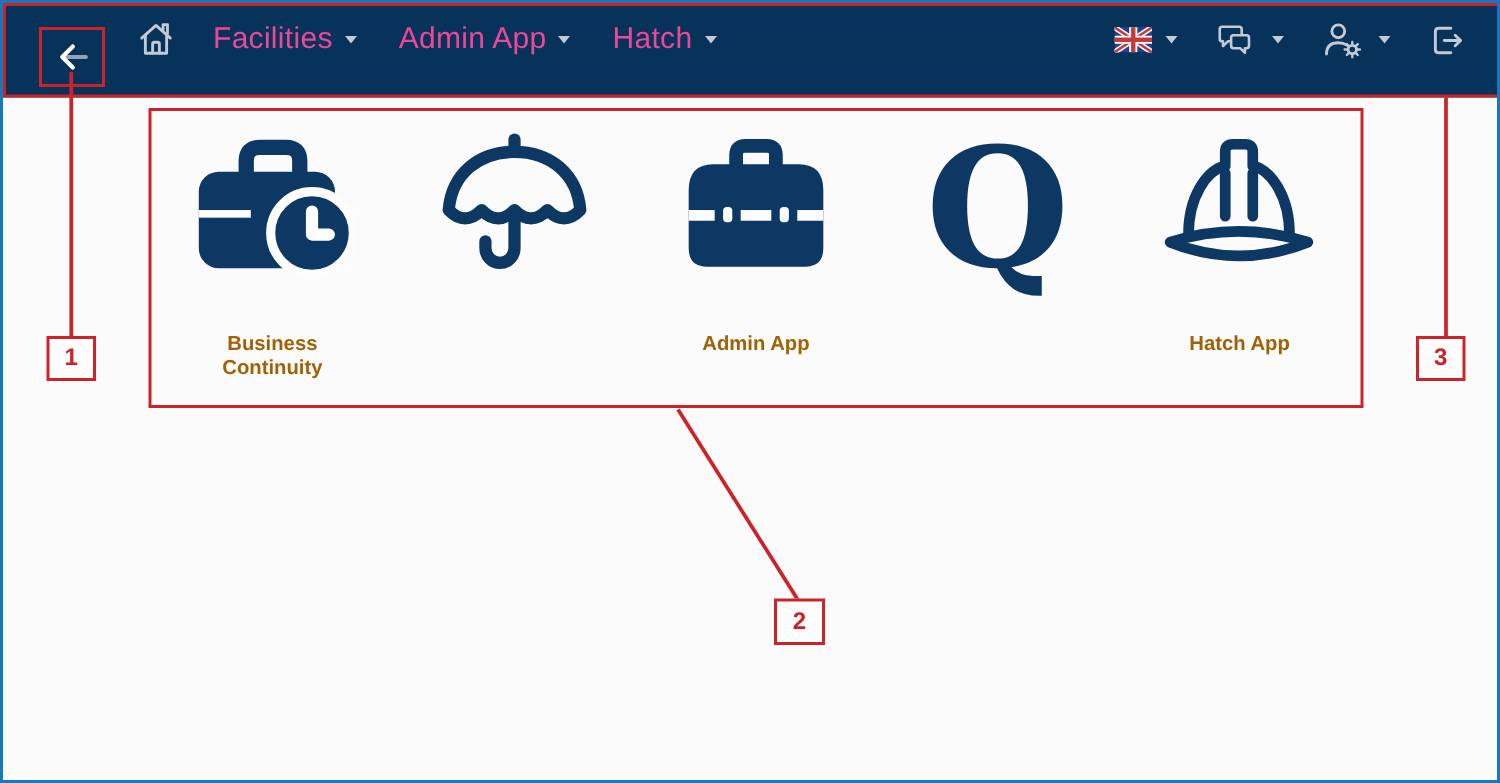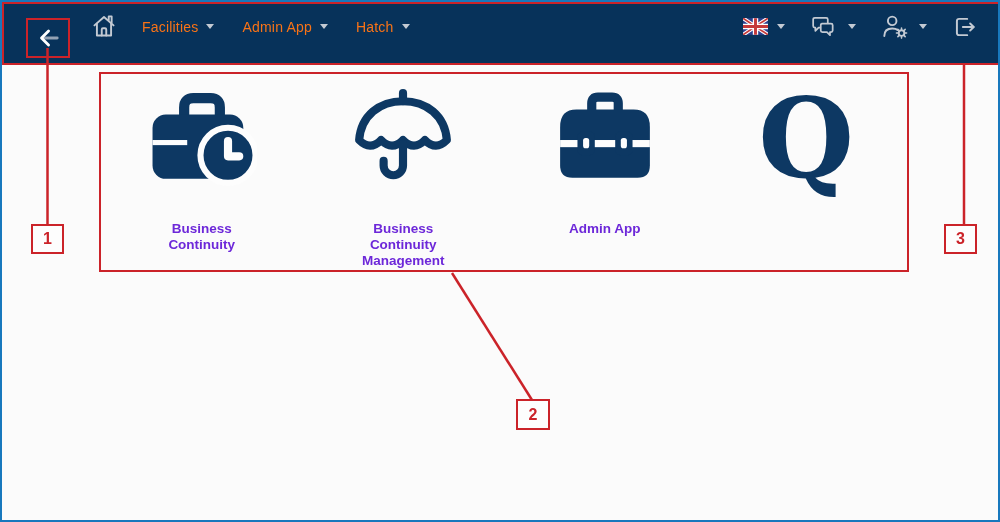--- a/index.html
+++ b/index.html
@@ -23,37 +23,37 @@
   .back-box {
     width:44px; height:40px; border:2px solid #cb2329;
     display:flex; align-items:center; justify-content:center;
     margin-top:14px; align-self:flex-start; margin-left:2px;
   }
   .icon-btn { background:none; border:none; padding:0; cursor:pointer;
     display:flex; align-items:center; justify-content:center; }
   .home-btn { margin-left:20px; }
   .nav-menu { display:flex; align-items:center; margin-left:24px; gap:28px; }
   .menu-item { display:flex; align-items:center; gap:8px; cursor:pointer;
-    color:#f97316; font-size:14px; letter-spacing:.2px; }
+    color:#ec4899; font-size:20px; letter-spacing:.2px; }
   .caret { width:0; height:0; border-left:4.5px solid transparent;
     border-right:4.5px solid transparent; border-top:5px solid #c3cad3; }
   .nav-right { margin-left:auto; display:flex; align-items:center; gap:24px; }
   .nav-right .menu-item { gap:9px; }
   
   .app-panel {
     position:absolute; left:97px; top:70px; width:810px; height:200px;
     border:2px solid #cb2329;
     display:flex; justify-content:space-around; align-items:flex-start;
     padding-top:12px; background:transparent; z-index:1;
   }
   .tile { width:152px; display:flex; flex-direction:column; align-items:center; cursor:pointer; }
   .tile-icon { height:105px; display:flex; align-items:center; justify-content:center; }
   .tile-label {
     margin-top:30px; width:116px; text-align:center;
-    font-size:13.5px; font-weight:bold; color:#6d28d9; line-height:16px;
+    font-size:13.5px; font-weight:bold; color:#a16207; line-height:16px;
   }
   .q-glyph {
     font-family:"DejaVu Serif", serif; font-weight:bold;
     font-size:110px; line-height:105px; color:#0d3863;
   }
   
   .overlay-lines { position:absolute; inset:0; width:1000px; height:522px;
     pointer-events:none; z-index:4; }
   .callout {
     position:absolute; background:#fdfdfd; border:2.5px solid #cb2329;
@@ -164,21 +164,20 @@
     </div>
 
     <div class="tile">
       <div class="tile-icon">
         <svg width="102" height="102" viewBox="0 0 100 100" fill="none" stroke="#0d3863" stroke-width="8" stroke-linecap="round" stroke-linejoin="round">
           <path d="M50,5 V13"></path>
           <path d="M7,51 C9,27 27,13 50,13 C73,13 91,27 93,51 Q82.3,62 71.5,51 Q60.8,62 50,51 Q39.2,62 28.5,51 Q17.7,62 7,51 Z"></path>
           <path d="M50,55 V76 A9.5,9.5 0 0 1 31,76 L31,71.5"></path>
         </svg>
       </div>
-      <div class="tile-label">Business Continuity Management</div>
     </div>
 
     <div class="tile">
       <div class="tile-icon">
         <svg width="106" height="102" viewBox="0 0 100 100">
           <path d="M37,25 V15 Q37,9 43,9 H57 Q63,9 63,15 V25" fill="none" stroke="#0d3863" stroke-width="9"></path>
           <path d="M22,21 H78 Q94,21 94,38 V76 Q94,88 82,88 H18 Q6,88 6,76 V38 Q6,21 22,21 Z" fill="#0d3863"></path>
           <rect x="6" y="51" width="88" height="7" fill="#fdfdfd"></rect>
           <rect x="23" y="43" width="17" height="23" rx="5" fill="#0d3863"></rect>
           <rect x="60" y="43" width="17" height="23" rx="5" fill="#0d3863"></rect>
@@ -188,20 +187,30 @@
       </div>
       <div class="tile-label">Admin App</div>
     </div>
 
     <div class="tile">
       <div class="tile-icon">
         <div class="q-glyph">Q</div>
       </div>
     </div>
 
+    <div class="tile">
+      <div class="tile-icon">
+        <svg width="114" height="102" viewBox="0 0 100 100" fill="none" stroke="#0d3863" stroke-width="7" stroke-linecap="round" stroke-linejoin="round">
+          <path d="M17,67 C17,42 29,25 41,22 L41,13 Q41,8 46,8 H54 Q59,8 59,13 L59,22 C71,25 83,42 83,67"></path>
+          <path d="M41,27 V55 M59,27 V55"></path>
+          <path d="M5,72 Q50,58 95,72 Q50,90 5,72 Z"></path>
+        </svg>
+      </div>
+      <div class="tile-label">Hatch App</div>
+    </div>
 
   </div>
 </main>
 
 <svg class="overlay-lines">
   <line x1="45.5" y1="46" x2="45.5" y2="222" stroke="#cb2329" stroke-width="2.5"></line>
   <line x1="450" y1="271" x2="530" y2="398" stroke="#cb2329" stroke-width="2.5"></line>
   <line x1="962" y1="63" x2="962" y2="222" stroke="#cb2329" stroke-width="2.5"></line>
 </svg>
 

